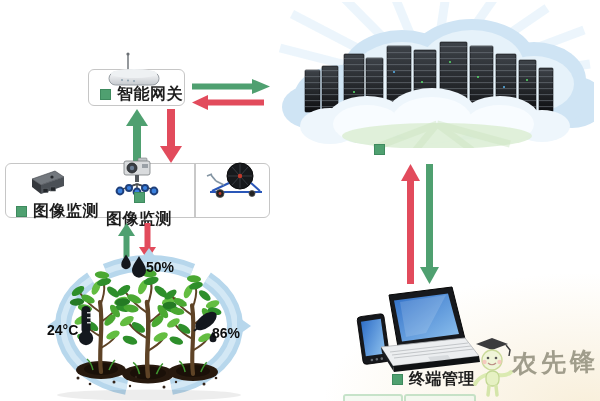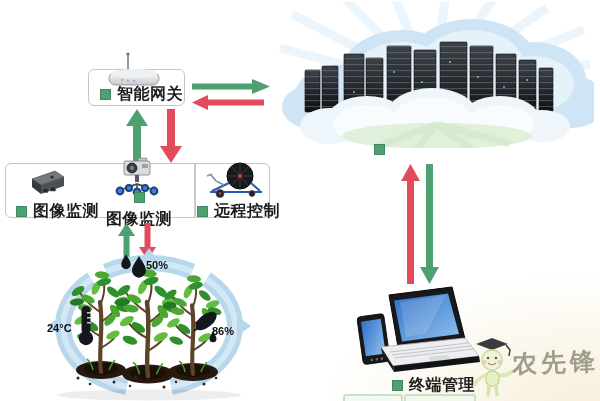--- a/index.html
+++ b/index.html
@@ -11,21 +11,21 @@
   
   .bg-cream{right:0;bottom:0;width:280px;height:130px;
     background:radial-gradient(ellipse at 95% 105%, rgba(247,236,212,.85), rgba(247,236,212,0) 70%);}
   .bg-strip{height:7px;background:rgba(236,246,236,.6);border:2px solid rgba(125,192,135,.38);border-bottom:none;border-radius:3px 3px 0 0;}
   
   .panel{background:#fff;border:1.5px solid #c6c6c6;border-radius:6px;box-sizing:border-box;}
   
   .lbl{display:flex;align-items:center;gap:6px;white-space:nowrap;}
   .sq{width:11px;height:11px;background:#4fa070;border:1px solid #3e8a5e;box-sizing:border-box;flex:0 0 auto;}
   .lbl span{font-size:16px;font-weight:bold;color:#1d1d1d;letter-spacing:.5px;}
-  .metric{font-size:11px;font-weight:bold;color:#0d0d0d;}
+  .metric{font-size:14px;font-weight:bold;color:#0d0d0d;}
   .logo-text{font-family:"DejaVu Serif","Liberation Serif",serif;font-size:25px;font-weight:bold;
     color:#8d8a78;opacity:.82;letter-spacing:4px;transform:rotate(-2deg);}
 </style>
 </head>
 <body>
 
 <div id="stage">
 
   <div class="abs bg-cream"></div>
   <div class="abs bg-strip" style="left:343px;top:394px;width:56px;"></div>
@@ -237,24 +237,20 @@
     <circle cx="50" cy="31.5" r="3" fill="#222" stroke="#555" stroke-width=".8"></circle>
   </svg>
 
   <div class="abs lbl" style="left:16px;top:201px;">
     <i class="sq"></i>
     <span>图像监测</span>
   </div>
   <div class="abs lbl" style="left:106px;top:192px;flex-direction:column;">
     <i class="sq"></i>
     <span>图像监测</span>
-  </div>
-  <div class="abs lbl" style="left:197px;top:201px;">
-    <i class="sq"></i>
-    <span>远程控制</span>
   </div>
 
   <svg class="abs" style="left:118px;top:223px;" width="17" height="37" viewBox="0 0 17 37">
     <polygon points="8.5,0 0,13 17,13" fill="#4fa070"></polygon>
       <rect x="5.5" y="11" width="6" height="26" fill="#4fa070"></rect>
   </svg>
   <svg class="abs" style="left:139px;top:223px;" width="17" height="37" viewBox="0 0 17 37">
     <rect x="5.5" y="0" width="6" height="26" fill="#e24b5c"></rect>
       <polygon points="0,24 17,24 8.5,37" fill="#e24b5c"></polygon>
   </svg>
@@ -395,21 +391,21 @@
         <line x1="42" y1="71" x2="120" y2="62"></line>
           <line x1="44" y1="74" x2="123" y2="65"></line>
         <line x1="46" y1="77" x2="126" y2="68"></line>
       </g>
       <polygon points="80,76 100,74 104,80 84,82" fill="#d8dbde"></polygon>
       <polygon points="45,85 131,75 132,81 46,91" fill="#101214"></polygon>
       <polygon points="33,66 45,85 46,91 34,72" fill="#1a1d20"></polygon>
     </g>
   </svg>
 
-  <div class="abs lbl" style="left:392px;top:369px;margin-top:6px;">
+  <div class="abs lbl" style="left:392px;top:369px;">
     <i class="sq"></i>
     <span>终端管理</span>
   </div>
 
   <svg class="abs" style="left:470px;top:336px;opacity:.85;" width="48" height="64" viewBox="0 0 48 64">
     <polygon points="22,2 38,8 22,14 6,8" fill="#1a1b1e"></polygon>
     <polyline points="36,9 40,14 39,20" stroke="#1a1b1e" stroke-width="1.5" fill="none"></polyline>
     <circle cx="22" cy="24" r="10" fill="#eef5d5" stroke="#c3d68d" stroke-width="1.4"></circle>
     <circle cx="18" cy="22" r="1.3" fill="#3a3a3a"></circle>
       <circle cx="26" cy="22" r="1.3" fill="#3a3a3a"></circle>

